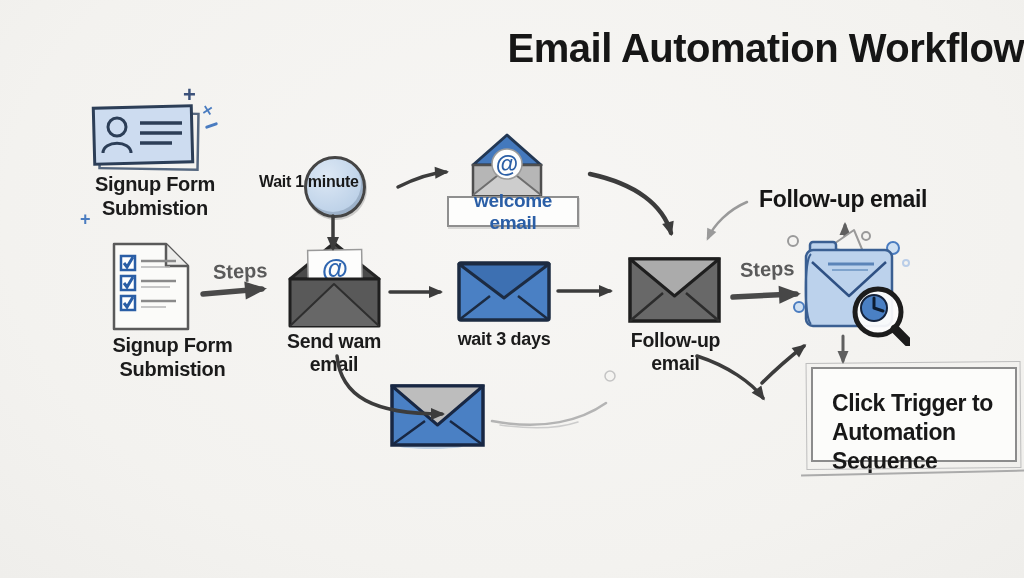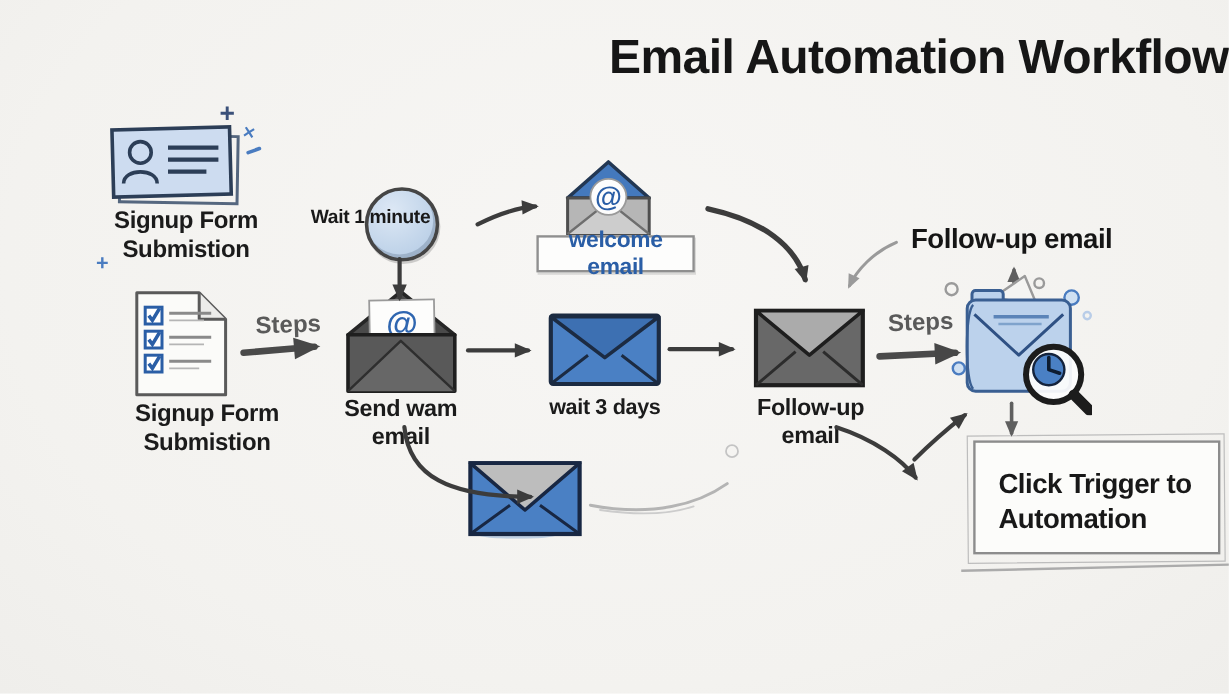--- a/index.html
+++ b/index.html
@@ -176,15 +176,16 @@
   <svg class="abs" style="left:389px;top:383px" width="97" height="66" viewBox="0 0 97 66">
     <ellipse cx="42" cy="63" rx="32" ry="3" fill="rgba(90,140,200,0.35)"></ellipse>
     <rect x="3" y="3" width="91" height="59" fill="#4a80c4" stroke="#182743" stroke-width="3.5"></rect>
     <path d="M3,3 L48.5,42 L94,3 Z" fill="#bdbdbd" stroke="#182743" stroke-width="3" stroke-linejoin="round"></path>
     <path d="M3,62 L36,38 M94,62 L61,38" stroke="#182743" stroke-width="2.5" fill="none"></path>
   </svg>
 
   <div class="click-box">
     <div class="click-line">Click Trigger to</div>
     <div class="click-line">Automation</div>
+    <div class="click-line">Sequence</div>
   </div>
 
 </div>
 
 </body></html>

